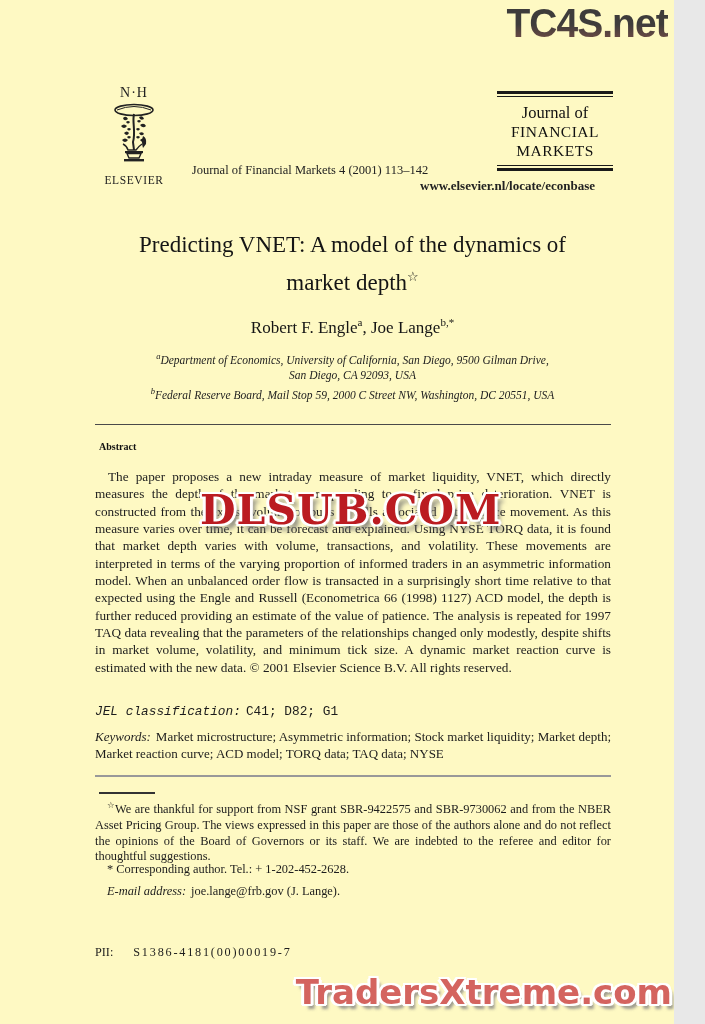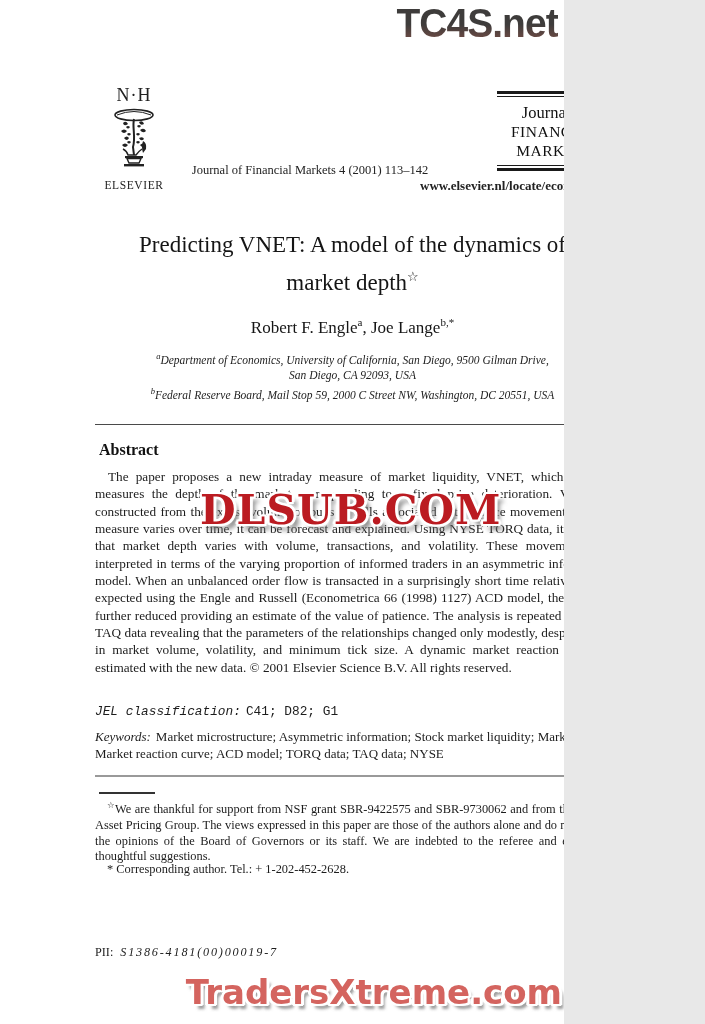--- a/index.html
+++ b/index.html
@@ -1,20 +1,20 @@
 <!DOCTYPE html>
 <html><head>
 <meta charset="utf-8">
 <style>
   html,body{margin:0;padding:0;}
   body{background:#e8e8e8;}
   .page{
     position:relative;
-    width:564px;height:1024px;
-    background:#ffffff;
+    width:674px;height:1024px;
+    background:#fef9c3;
     overflow:hidden;
     font-family:"Liberation Serif", serif;
     color:#1c1c1c;
   }
   .abs{position:absolute;}
 
   
   .wm-top{
     top:0px;right:6px;
     font-family:"Liberation Sans", sans-serif;
@@ -41,21 +41,21 @@
     color:#d4645f;
     text-shadow:
       -2px 0 0 #fff,2px 0 0 #fff,0 -2px 0 #fff,0 2px 0 #fff,
       -2px -2px 0 #fff,2px -2px 0 #fff,-2px 2px 0 #fff,2px 2px 0 #fff,
       -3px 1px 0 #fff,3px 1px 0 #fff,
       4px 5px 3px rgba(130,130,130,0.8);
   }
 
   
   .logo-block{left:98px;top:85px;width:72px;text-align:center;}
-  .monogram{font-size:18px;letter-spacing:1px;color:#222;}
+  .monogram{font-size:14px;letter-spacing:1px;color:#222;}
   .crest{display:block;margin:1px auto 0 auto;}
   .publisher{font-size:11.5px;letter-spacing:0.6px;margin-top:10px;color:#222;}
   .journal-line{left:155px;top:163px;width:310px;text-align:center;font-size:12.5px;color:#222;}
   .masthead{left:497px;top:91px;width:116px;text-align:center;}
   .mh-rule-thick{height:3px;background:#1a1a1a;}
   .mh-rule-thin{height:1px;background:#1a1a1a;margin-top:2px;}
   .mh-rule-thin-b{height:1px;background:#1a1a1a;margin-bottom:2px;}
   .mh-text{padding:6px 0 5px 0;}
   .mh1{font-size:16.5px;line-height:19px;color:#111;}
   .mh2,.mh3{font-size:15.5px;line-height:19px;letter-spacing:0.5px;color:#111;}
@@ -63,21 +63,21 @@
 
   
   .title{left:60px;top:229px;width:585px;text-align:center;font-size:23px;line-height:32px;color:#151515;}
   .title sup{font-size:13px;font-family:"Liberation Serif","DejaVu Sans",serif;}
   .authors{left:60px;top:316px;width:585px;text-align:center;font-size:17px;color:#151515;}
   .authors sup{font-size:11px;}
   .affil{left:60px;top:349px;width:585px;text-align:center;font-style:italic;font-size:11.5px;line-height:15.5px;color:#222;}
   .affil sup{font-size:8.5px;font-style:italic;}
 
   .hr-main{left:95px;top:424px;width:516px;height:1.4px;background:#4a4a4a;}
-  .abstract-heading{left:99px;top:441px;font-weight:bold;font-size:16px;color:#111;}
+  .abstract-heading{left:99px;top:441px;font-weight:bold;font-size:10px;color:#111;}
   .abstract-body{
     left:95px;top:468px;width:516px;
     font-size:13.25px;line-height:17.35px;
     text-align:justify;text-indent:13px;z-index:1;
   }
   .jel{left:95px;top:704px;width:516px;font-size:12.8px;font-family:Liberation Mono, monospace;}
   .keywords{left:95px;top:728px;width:516px;font-size:13px;line-height:17.2px;text-align:justify;}
   .it{font-style:italic;}
   .lbl-gap{margin-left:5px;}
 
@@ -85,21 +85,21 @@
   .hr-foot{left:99px;top:792px;width:56px;height:1.6px;background:#333;}
 
   .fn{left:95px;width:516px;font-size:12.4px;line-height:15.7px;}
   .fn-thanks{top:798px;text-align:justify;text-indent:12px;}
   .fn-thanks sup{font-size:8.5px;font-family:"Liberation Serif","DejaVu Sans",serif;}
   .fn-corr{top:862px;text-indent:12px;}
   .fn-email{top:884px;text-indent:12px;}
 
   .front-matter{left:95px;top:927px;font-size:12.2px;}
   .pii{left:95px;top:945px;font-size:12.2px;}
-  .pii-code{letter-spacing:1.8px;margin-left:7px;font-style:italic;}
+  .pii-code{letter-spacing:1.8px;margin-left:20px;}
 </style>
 </head>
 <body>
 
 <div class="page">
 
   <div class="abs wm-top">TC4S.net</div>
   <div class="abs wm-bottom">TradersXtreme.com</div>
   <div class="abs wm-mid">DLSUB.COM</div>
 
@@ -173,18 +173,21 @@
     <span class="it">Keywords:</span><span class="lbl-gap">Market microstructure; Asymmetric information; Stock market liquidity; Market depth; Market reaction curve; ACD model; TORQ data; TAQ data; NYSE</span>
   </div>
 
   <div class="abs hr-gray"></div>
   <div class="abs hr-foot"></div>
 
   <div class="abs fn fn-thanks">
     <sup>☆</sup><span>We are thankful for support from NSF grant SBR-9422575 and SBR-9730062 and from the NBER Asset Pricing Group. The views expressed in this paper are those of the authors alone and do not reflect the opinions of the Board of Governors or its staff. We are indebted to the referee and editor for thoughtful suggestions.</span>
   </div>
   <div class="abs fn fn-corr">* Corresponding author. Tel.: + 1-202-452-2628.</div>
+  <div class="abs fn fn-email">
+    <span class="it">E-mail address:</span><span class="lbl-gap">joe.lange@frb.gov (J. Lange).</span>
+  </div>
 
   <div class="abs pii">
     <span>PII:</span><span class="pii-code">S1386-4181(00)00019-7</span>
   </div>
 
 </div>
 
 </body></html>

